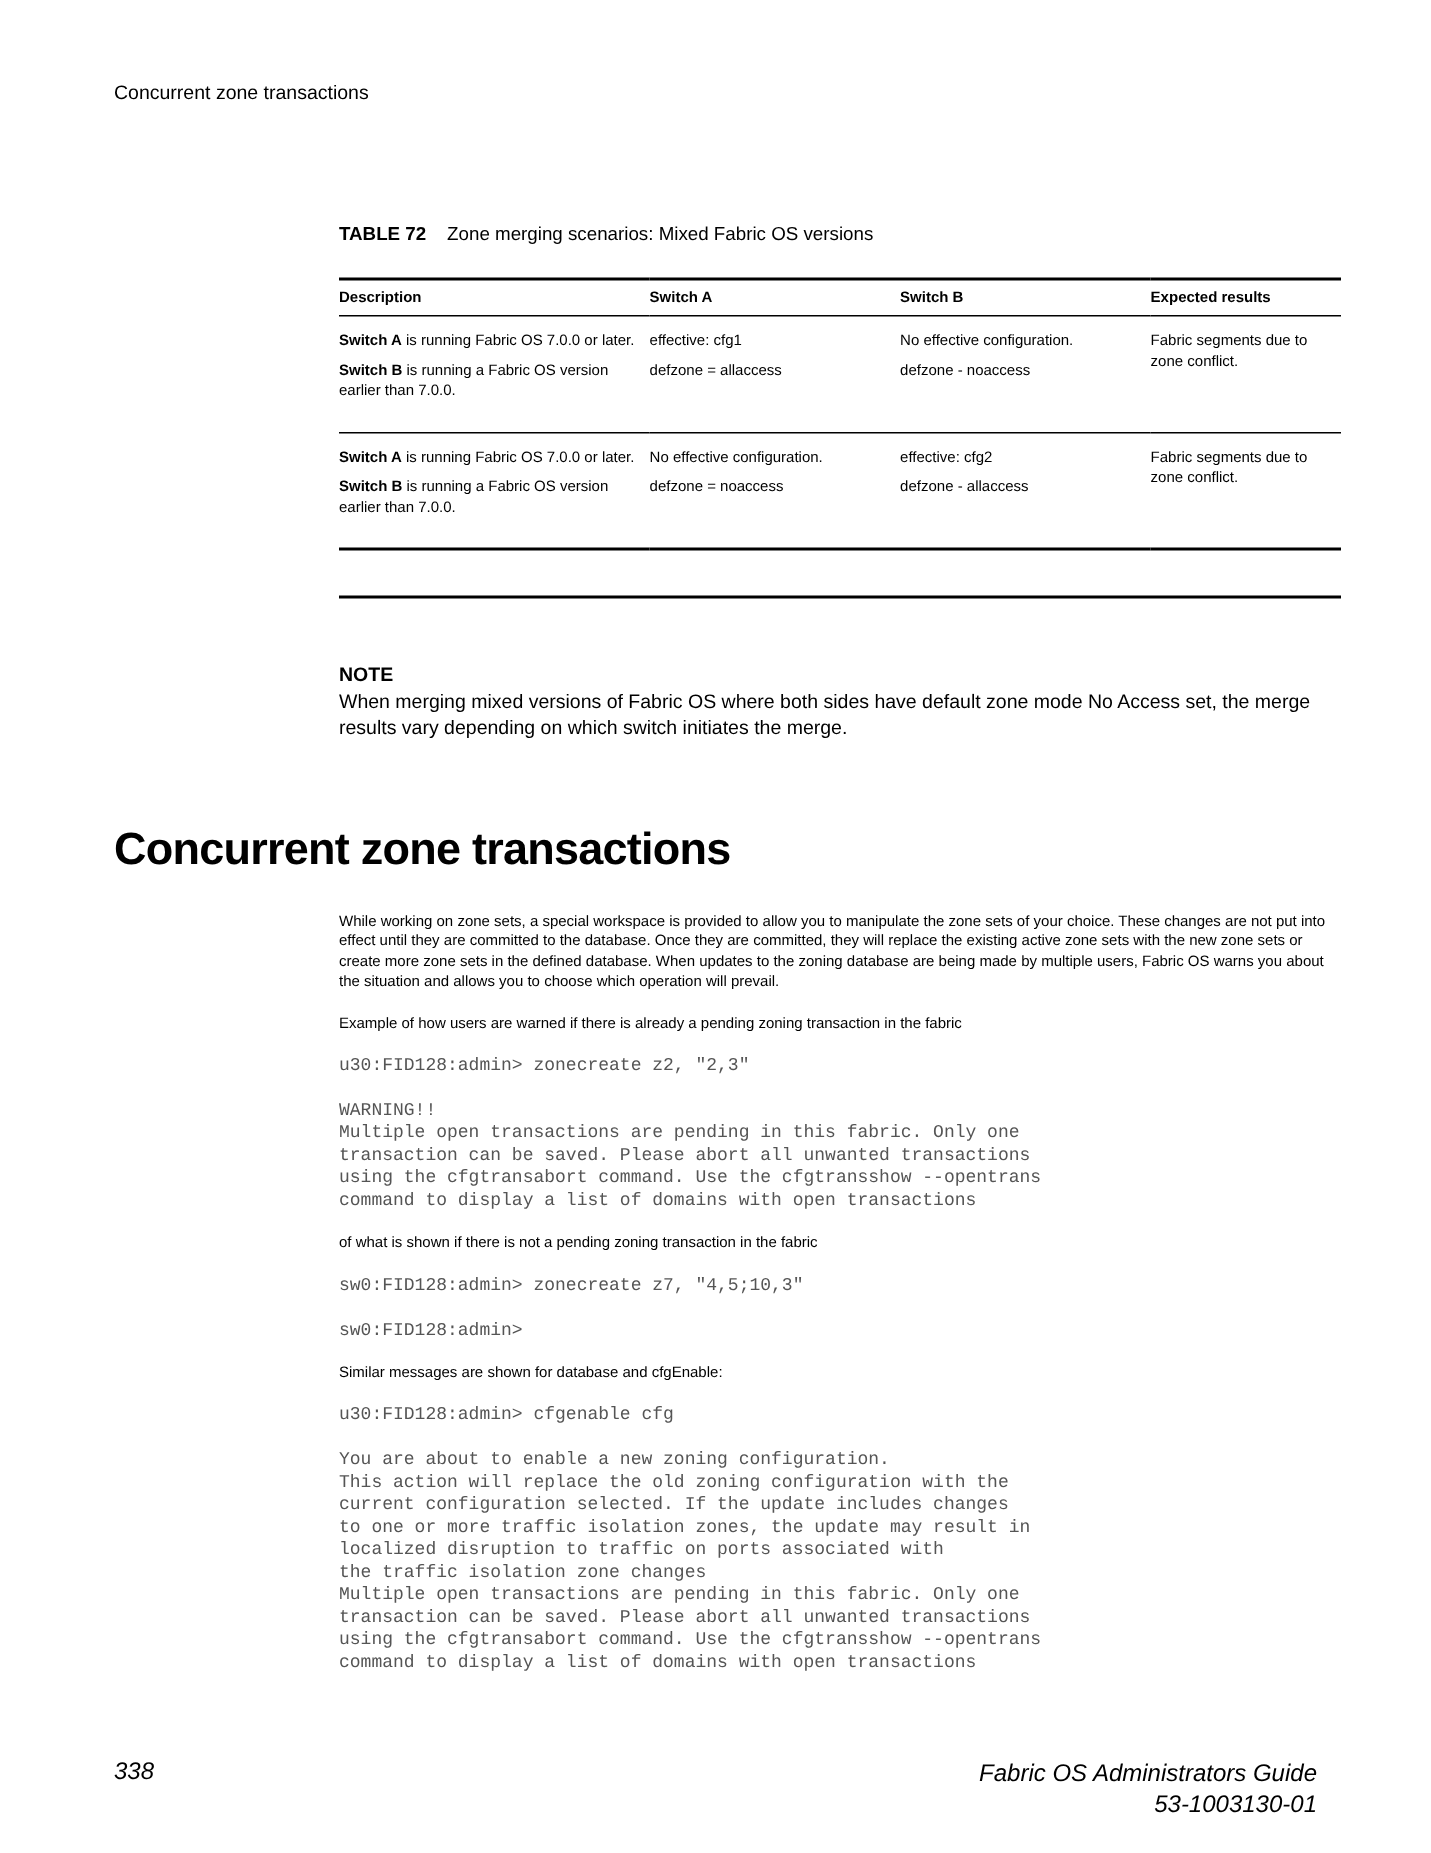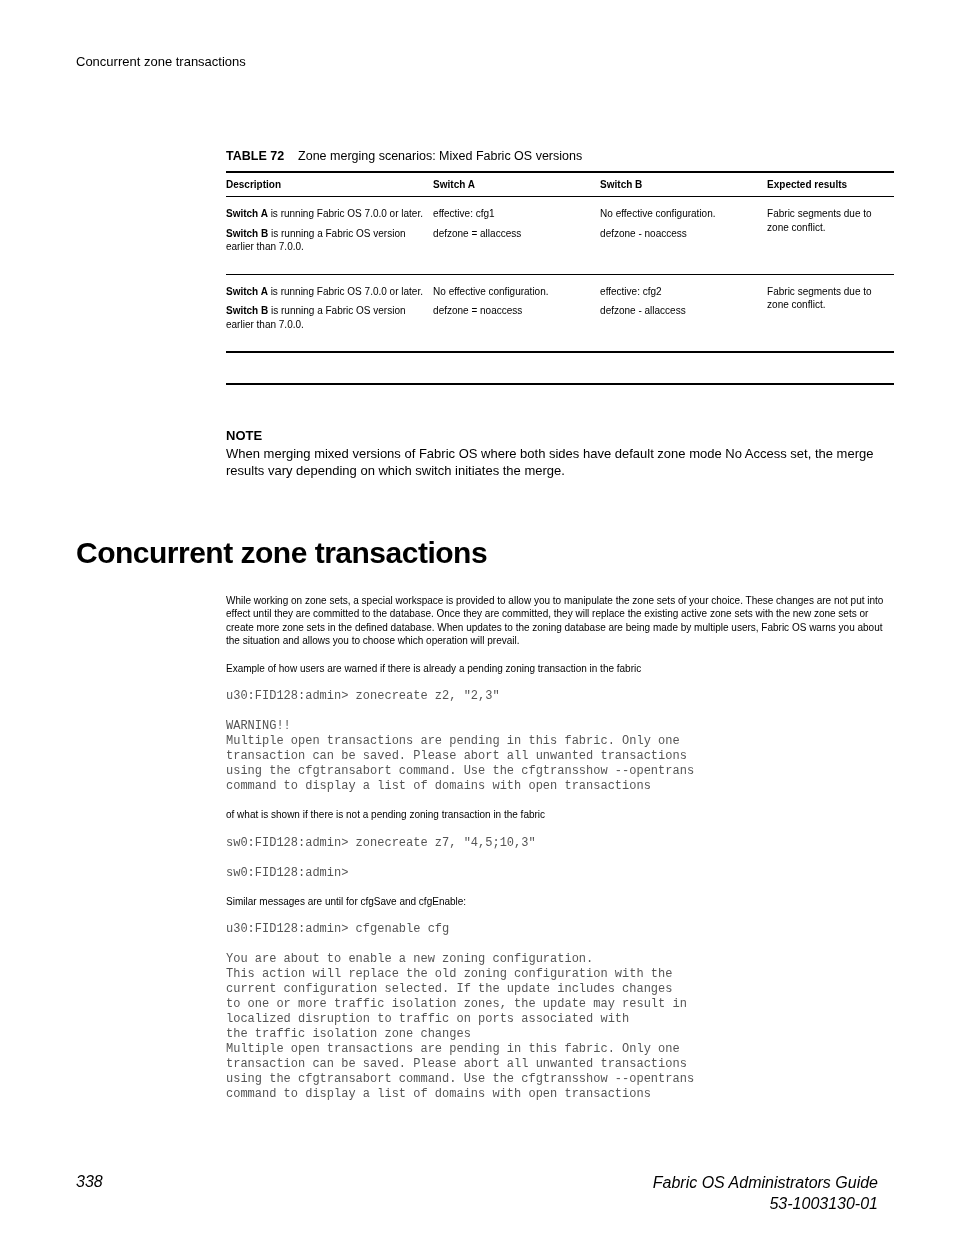--- a/index.html
+++ b/index.html
@@ -20,21 +20,21 @@
   }
   .running-header {
     font-size: 13px;
     margin-bottom: 80px;
   }
   .table-area {
     margin-left: 150px;
   }
   .table-caption {
     font-size: 12.5px;
-    margin-bottom: 8px;
+    margin-bottom: 22px;
   }
   .table-caption .bold { font-weight: bold; }
   table.zone-table {
     width: 100%;
     border-collapse: collapse;
     font-size: 10px;
   }
   table.zone-table thead tr {
     border-top: 2px solid #000;
     border-bottom: 1px solid #000;
@@ -193,21 +193,21 @@
 
   <div class="body-text">
     <p>of what is shown if there is not a pending zoning transaction in the fabric</p>
   </div>
 
   <pre class="code">sw0:FID128:admin&gt; zonecreate z7, "4,5;10,3"
 
 sw0:FID128:admin&gt;</pre>
 
   <div class="body-text">
-    <p>Similar messages are until for cfgSave and cfgEnable:</p>
+    <p>Similar messages are shown for database and cfgEnable:</p>
   </div>
 
   <pre class="code">u30:FID128:admin&gt; cfgenable cfg
 
 You are about to enable a new zoning configuration.
 This action will replace the old zoning configuration with the
 current configuration selected. If the update includes changes
 to one or more traffic isolation zones, the update may result in
 localized disruption to traffic on ports associated with
 the traffic isolation zone changes

